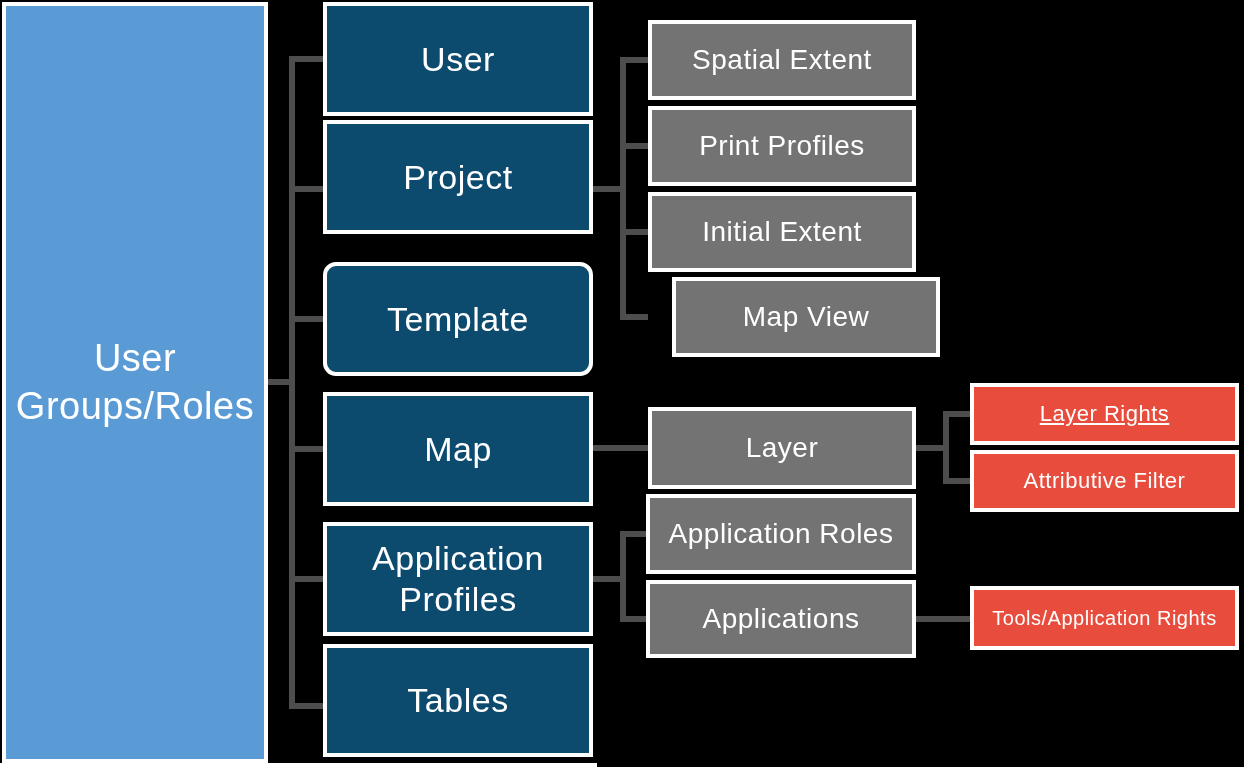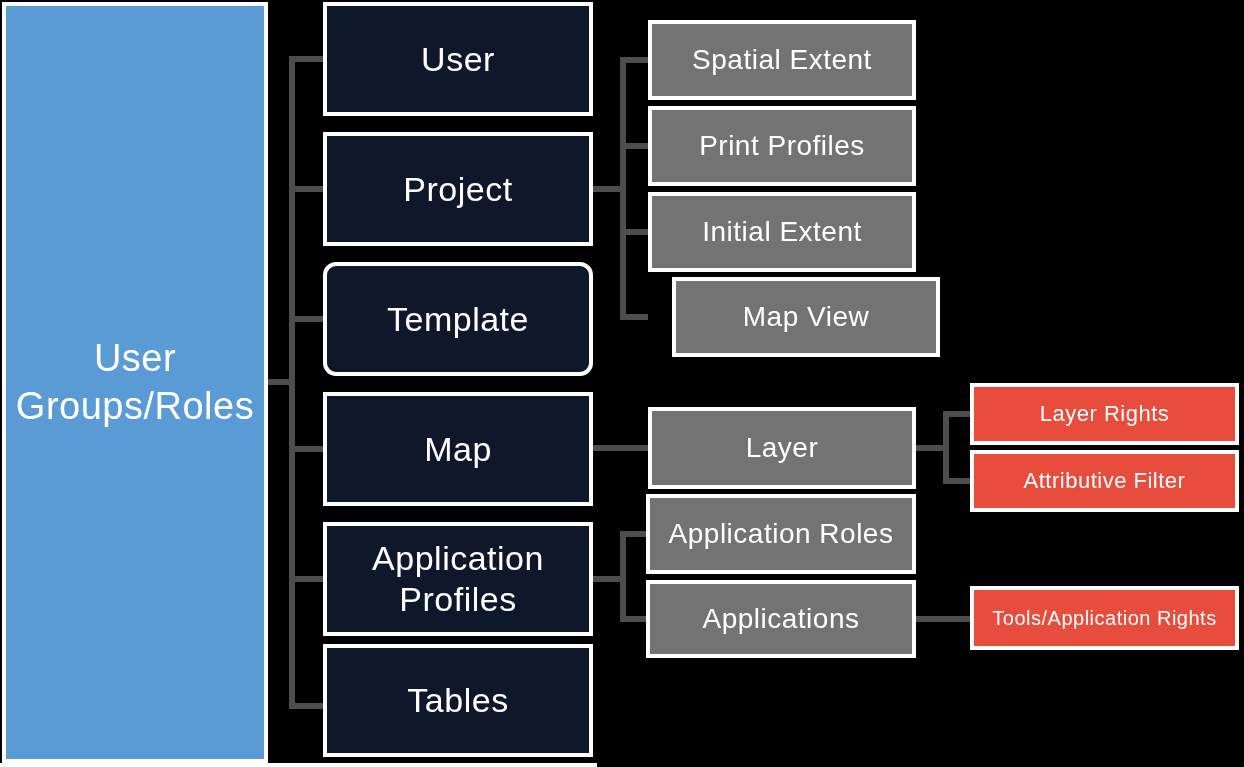--- a/index.html
+++ b/index.html
@@ -24,25 +24,25 @@
     letter-spacing: 0.5px;
   }
   .node .lbl { width: 100%; }
   .root-node {
     left: 2px; top: 2px; width: 266px; height: 761px;
     background: #5B9BD5;
     font-size: 38px; line-height: 1.25;
   }
   .green {
     left: 323px; width: 270px; height: 114px;
-    background: #0f172a;
+    background: #0c4a6e;
     font-size: 34px; line-height: 1.2;
   }
   .g1 { top: 2px; }
-  .g2 { top: 132px; }
+  .g2 { top: 120px; }
   .g3 { top: 262px; border-radius: 13px; }
   .g4 { top: 392px; }
   .g5 { top: 522px; }
   .g6 { top: 644px; height: 113px; }
   .orange {
     left: 648px; width: 268px; height: 80px;
     background: #737373;
     font-size: 28px;
   }
   .o1 { top: 20px; }
@@ -50,21 +50,21 @@
   .o3 { top: 192px; }
   .o4 { top: 277px; margin-left: 24px; }
   .o-layer { top: 407px; height: 82px; }
   .o-approles { left: 646px; width: 270px; top: 494px; }
   .o-apps { left: 646px; width: 270px; top: 580px; height: 78px; }
   .red {
     left: 970px; width: 269px; height: 62px;
     background: #E74C3C;
     font-size: 22px;
   }
-  .r1 { top: 383px; }
+  .r1 { top: 383px; text-decoration: underline; }
   .r2 { top: 450px; }
   .r3 { top: 586px; height: 64px; font-size: 20px; }
   .conn { position: absolute; background: #4D4D4D; }
   .bottom-strip {
     position: absolute;
     left: 0; top: 763px; width: 597px; height: 4px;
     background: #FFFFFF;
   }
 </style>
 </head>

